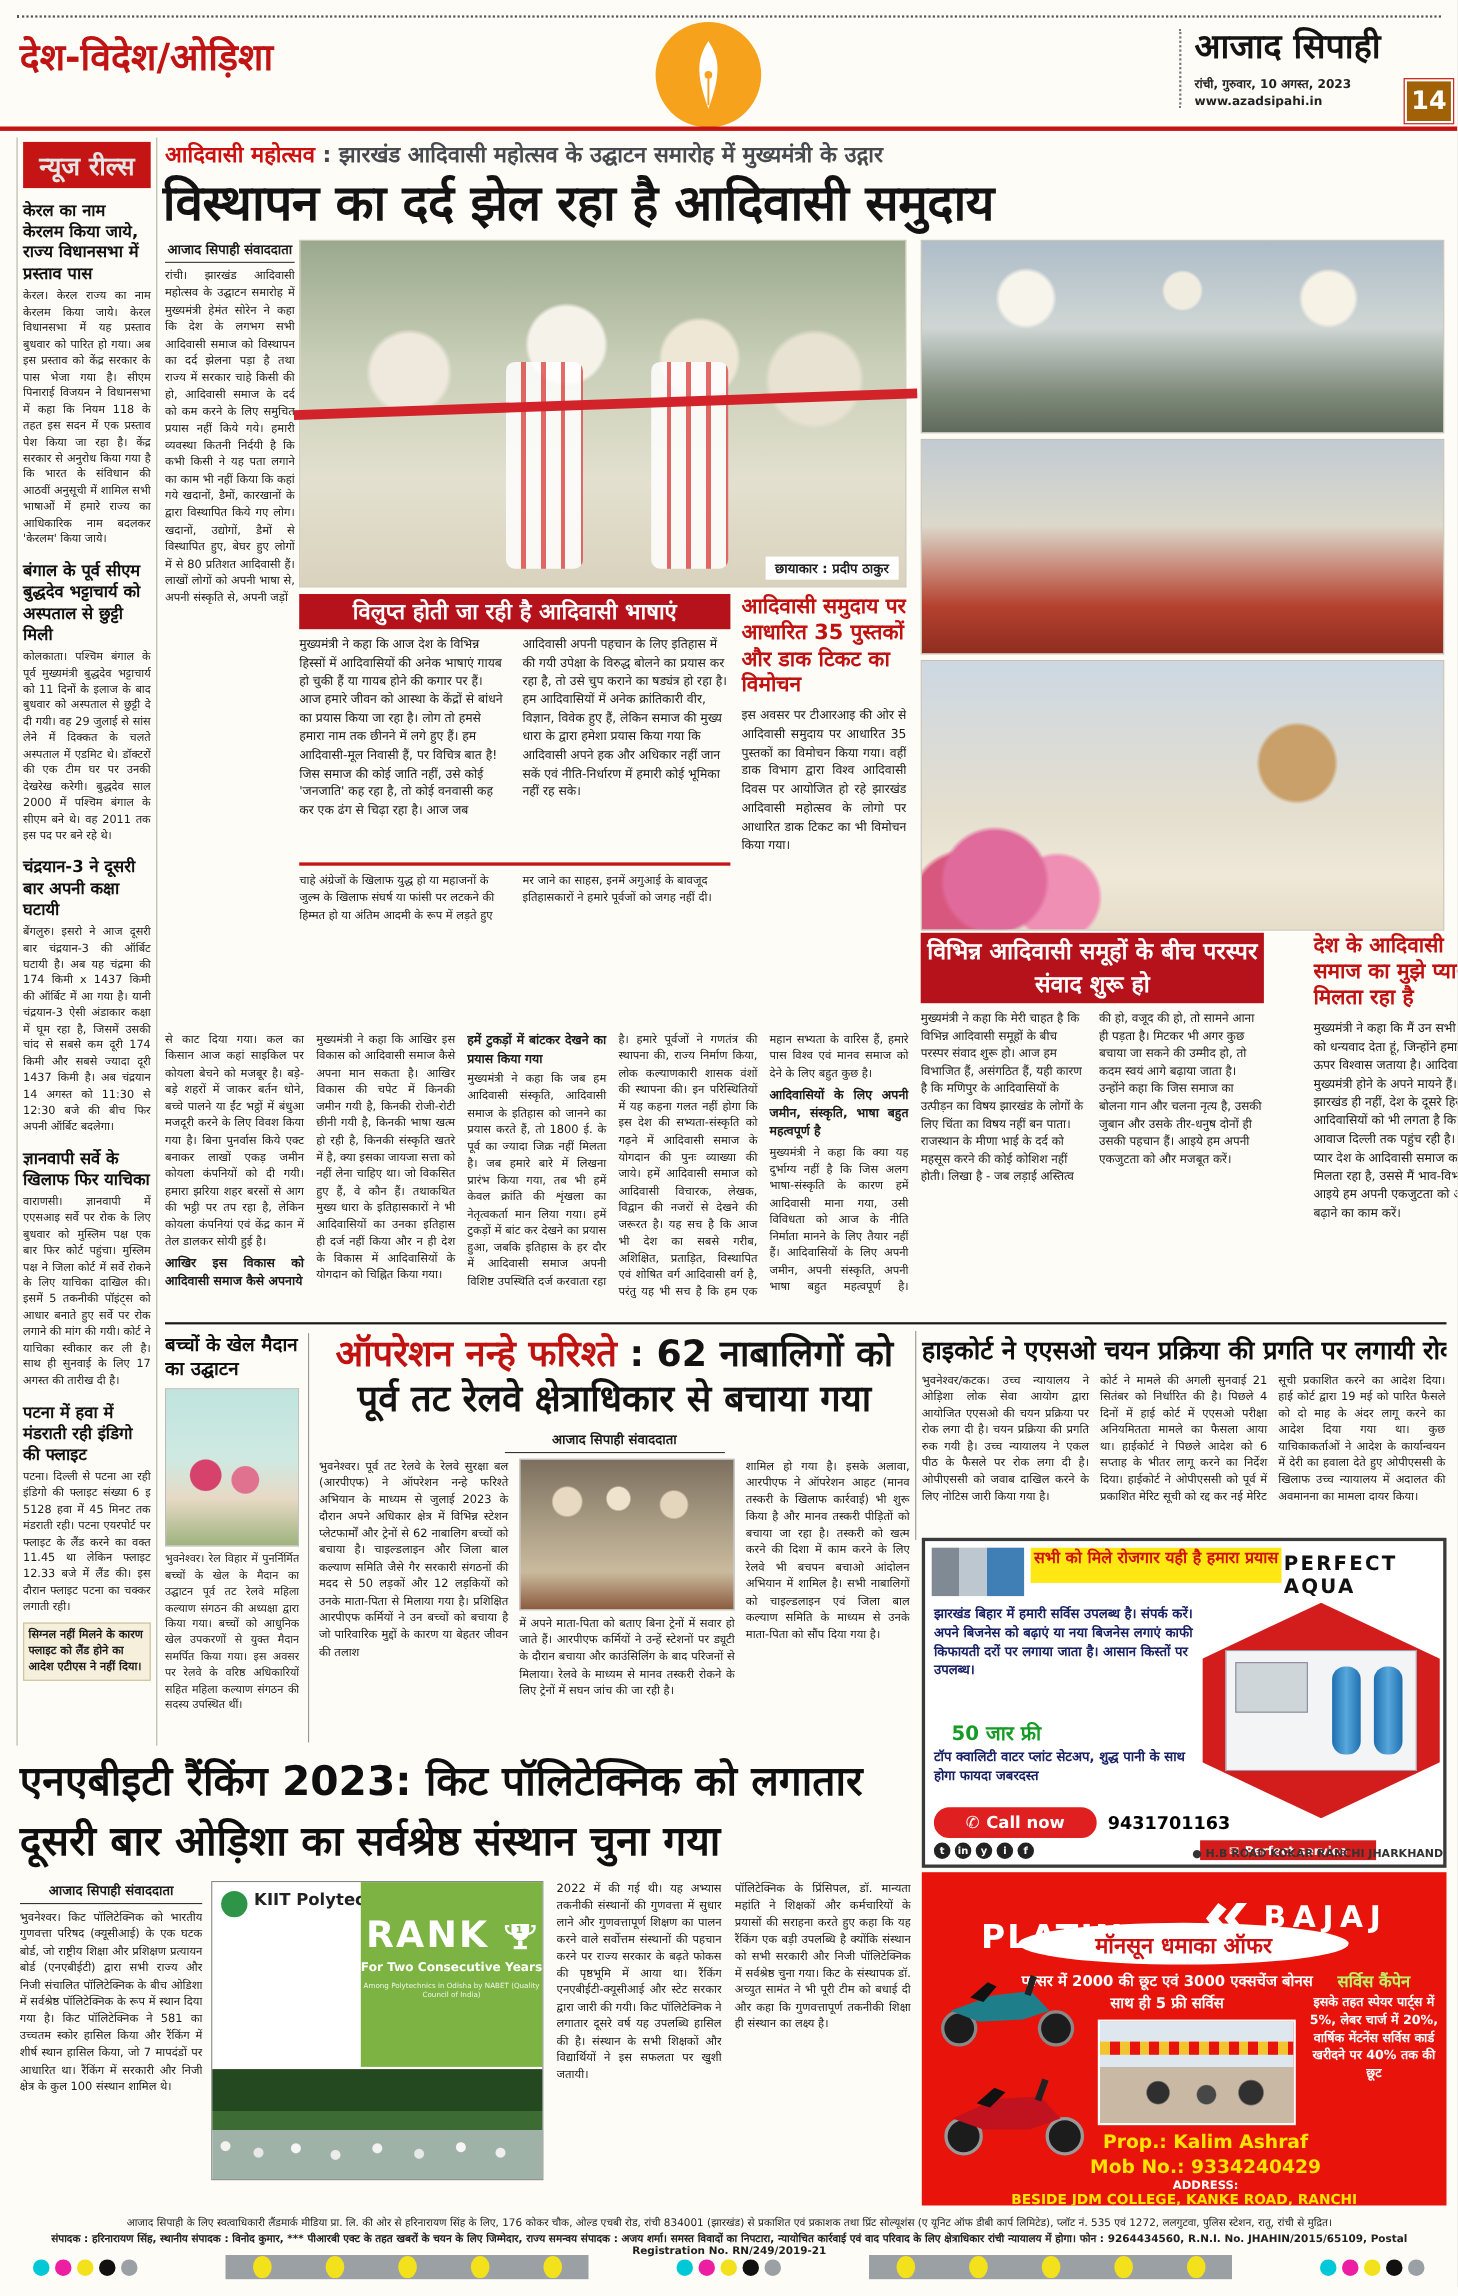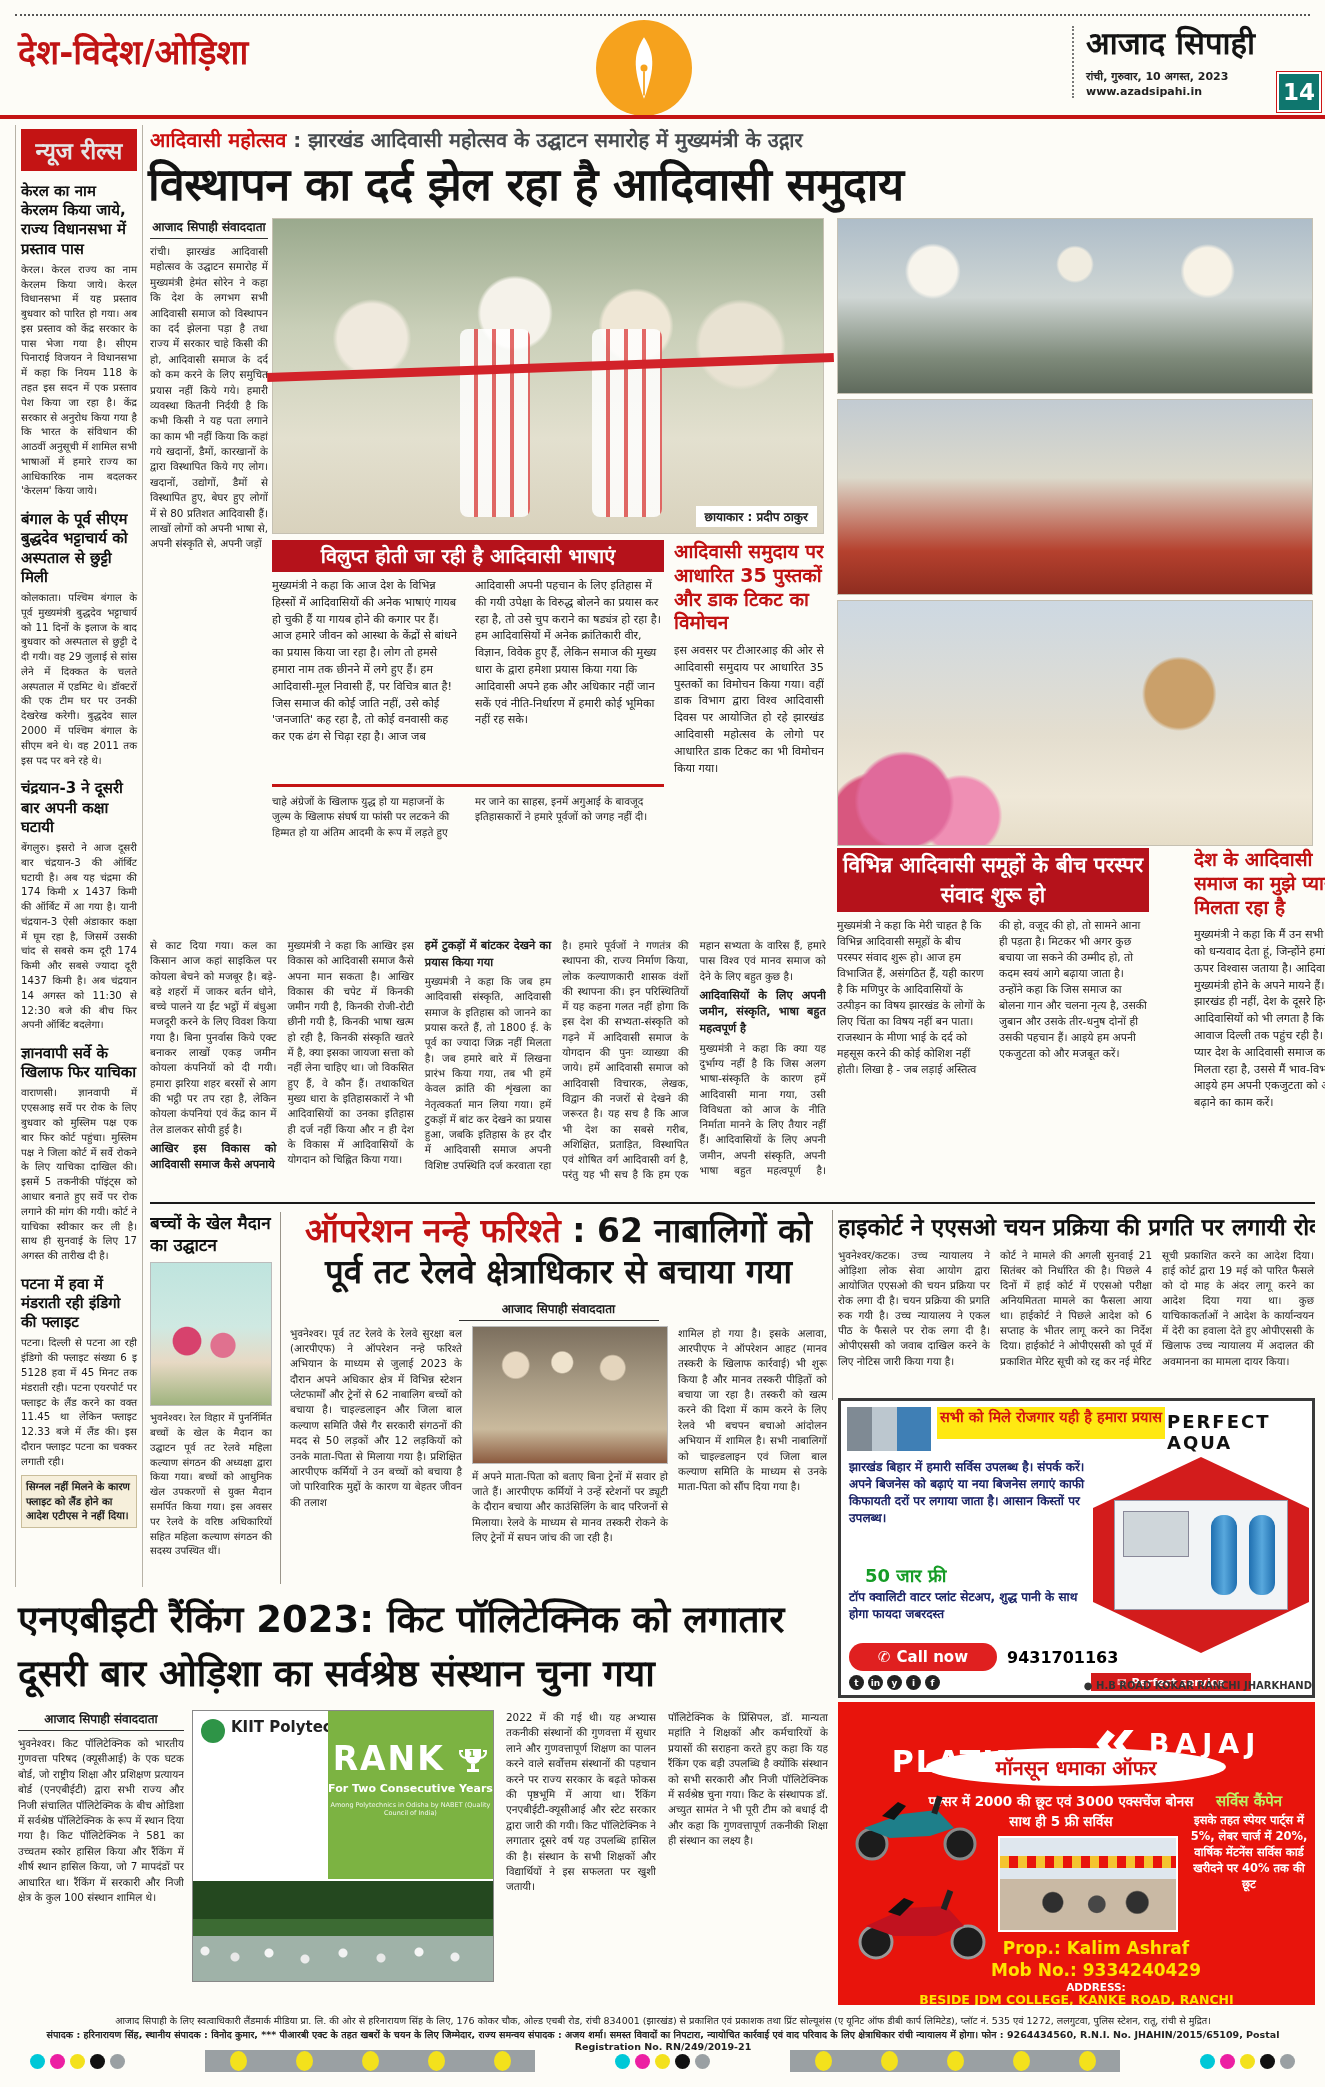--- a/index.html
+++ b/index.html
@@ -9,21 +9,21 @@
   .jus{text-align:justify;}
   
   .top-dotted{left:15px;top:14px;width:1295px;border-top:2px dotted #555;}
   .section-title{left:18px;top:28px;font-size:34px;font-weight:bold;color:#c01313;}
   .logo-circle{left:596px;top:20px;width:96px;height:96px;border-radius:50%;background:#f6a21d;
                display:flex;align-items:center;justify-content:center;}
   .mast-right{left:1072px;top:26px;width:200px;border-left:2px dotted #777;padding-left:12px;}
   .paper-name{font-size:31px;font-weight:bold;color:#141414;line-height:1.1;}
   .mast-date{font-size:11px;font-weight:bold;color:#222;margin-top:8px;}
   .mast-web{font-size:11px;font-weight:bold;color:#222;margin-top:2px;}
-  .page-box{left:1277px;top:72px;width:40px;height:36px;background:#0f766e;border:2px solid #fff;
+  .page-box{left:1277px;top:72px;width:40px;height:36px;background:#a16207;border:2px solid #fff;
             outline:1px solid #ce1515;color:#fff;font-size:23px;font-weight:bold;
             display:flex;align-items:center;justify-content:center;}
   .rule-red{left:0;top:115px;width:1325px;height:4px;background:#c41414;}
   
   .rail{left:15px;top:125px;width:128px;height:1462px;border-left:1px solid #b7b2a6;border-right:1px solid #b7b2a6;
         padding:4px 5px;box-sizing:border-box;overflow:hidden;}
   .nr-title{background:#c41414;color:#e5e5e5;font-size:23px;font-weight:bold;text-align:center;padding:5px 0;}
   .nr-head{font-size:15px;font-weight:bold;line-height:1.28;margin:11px 0 4px;color:#111;}
   .nr-body{font-size:10.2px;line-height:1.45;text-align:justify;}
   .nr-note{margin-top:6px;background:#f6efdb;border:1px solid #c9bd9a;padding:4px;font-size:10.2px;

